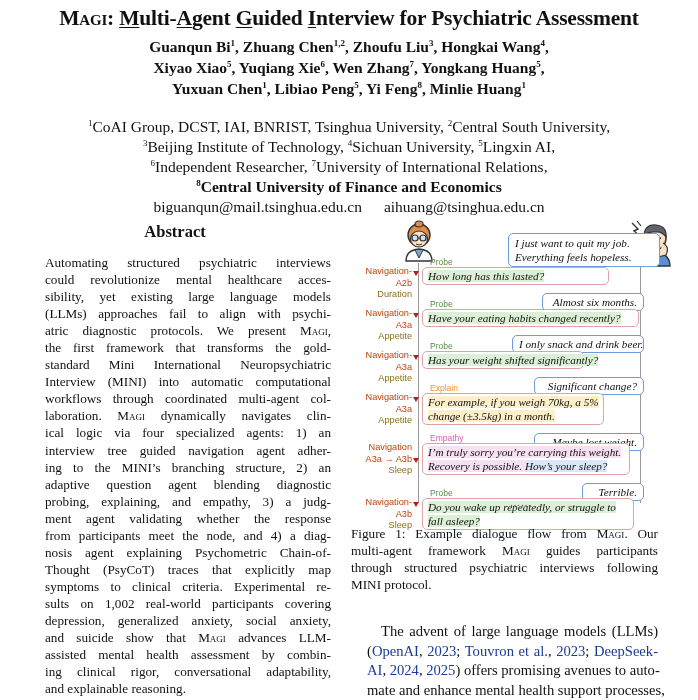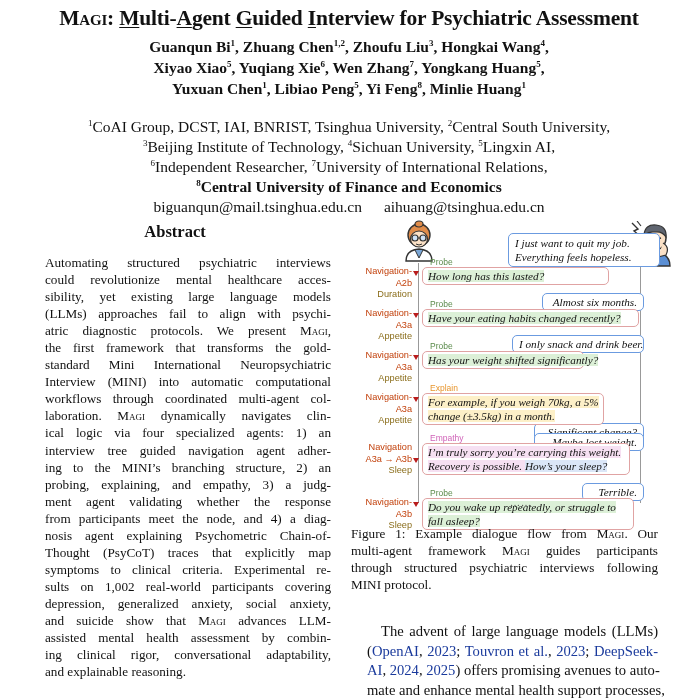--- a/index.html
+++ b/index.html
@@ -62,20 +62,21 @@
     <span class="aline">(LLMs) approaches fail to align with psychi-</span>
     <span class="aline">atric diagnostic protocols. We present <span class="sc">Magi</span>,</span>
     <span class="aline">the first framework that transforms the gold-</span>
     <span class="aline">standard Mini International Neuropsychiatric</span>
     <span class="aline">Interview (MINI) into automatic computational</span>
     <span class="aline">workflows through coordinated multi-agent col-</span>
     <span class="aline">laboration. <span class="sc">Magi</span> dynamically navigates clin-</span>
     <span class="aline">ical logic via four specialized agents: 1) an</span>
     <span class="aline">interview tree guided navigation agent adher-</span>
     <span class="aline">ing to the MINI’s branching structure, 2) an</span>
+    <span class="aline">adaptive question agent blending diagnostic</span>
     <span class="aline">probing, explaining, and empathy, 3) a judg-</span>
     <span class="aline">ment agent validating whether the response</span>
     <span class="aline">from participants meet the node, and 4) a diag-</span>
     <span class="aline">nosis agent explaining Psychometric Chain-of-</span>
     <span class="aline">Thought (PsyCoT) traces that explicitly map</span>
     <span class="aline">symptoms to clinical criteria. Experimental re-</span>
     <span class="aline">sults on 1,002 real-world participants covering</span>
     <span class="aline">depression, generalized anxiety, social anxiety,</span>
     <span class="aline">and suicide show that <span class="sc">Magi</span> advances LLM-</span>
     <span class="aline">assisted mental health assessment by combin-</span>
@@ -145,21 +146,21 @@
       <div class="bubble-u" style="left: 162px; top: 120px; width: 118px;">I only snack and drink beer.</div>
       <div class="tag" style="left: 80px; top: 127px; color: rgb(90, 138, 74);">Probe</div>
       <div class="nav" style="right: 286px; top: 135px;">
         <div class="n">Navigation-A3a</div>
         <div class="s">Appetite</div>
       </div>
       <div class="arrow" style="left: 63px; top: 140px;"></div>
       <div class="bubble-a" style="left: 72px; top: 136px; width: 150px;">
         <div><span class="hl-green">Has your weight shifted significantly?</span></div>
       </div>
-      <div class="bubble-u" style="left: 184px; top: 162px; width: 96px; margin-top: 46px;">Significant change?</div>
+      <div class="bubble-u" style="left: 184px; top: 162px; width: 96px;">Significant change?</div>
       <div class="tag" style="left: 80px; top: 169px; color: rgb(232, 150, 46);">Explain</div>
       <div class="nav" style="right: 286px; top: 177px;">
         <div class="n">Navigation-A3a</div>
         <div class="s">Appetite</div>
       </div>
       <div class="arrow" style="left: 63px; top: 182px;"></div>
       <div class="bubble-a" style="left: 72px; top: 178px; width: 170px;">
         <div><span class="hl-yellow">For example, if you weigh 70kg, a 5%</span></div>
         <div><span class="hl-yellow">change (±3.5kg) in a month.</span></div>
       </div>

